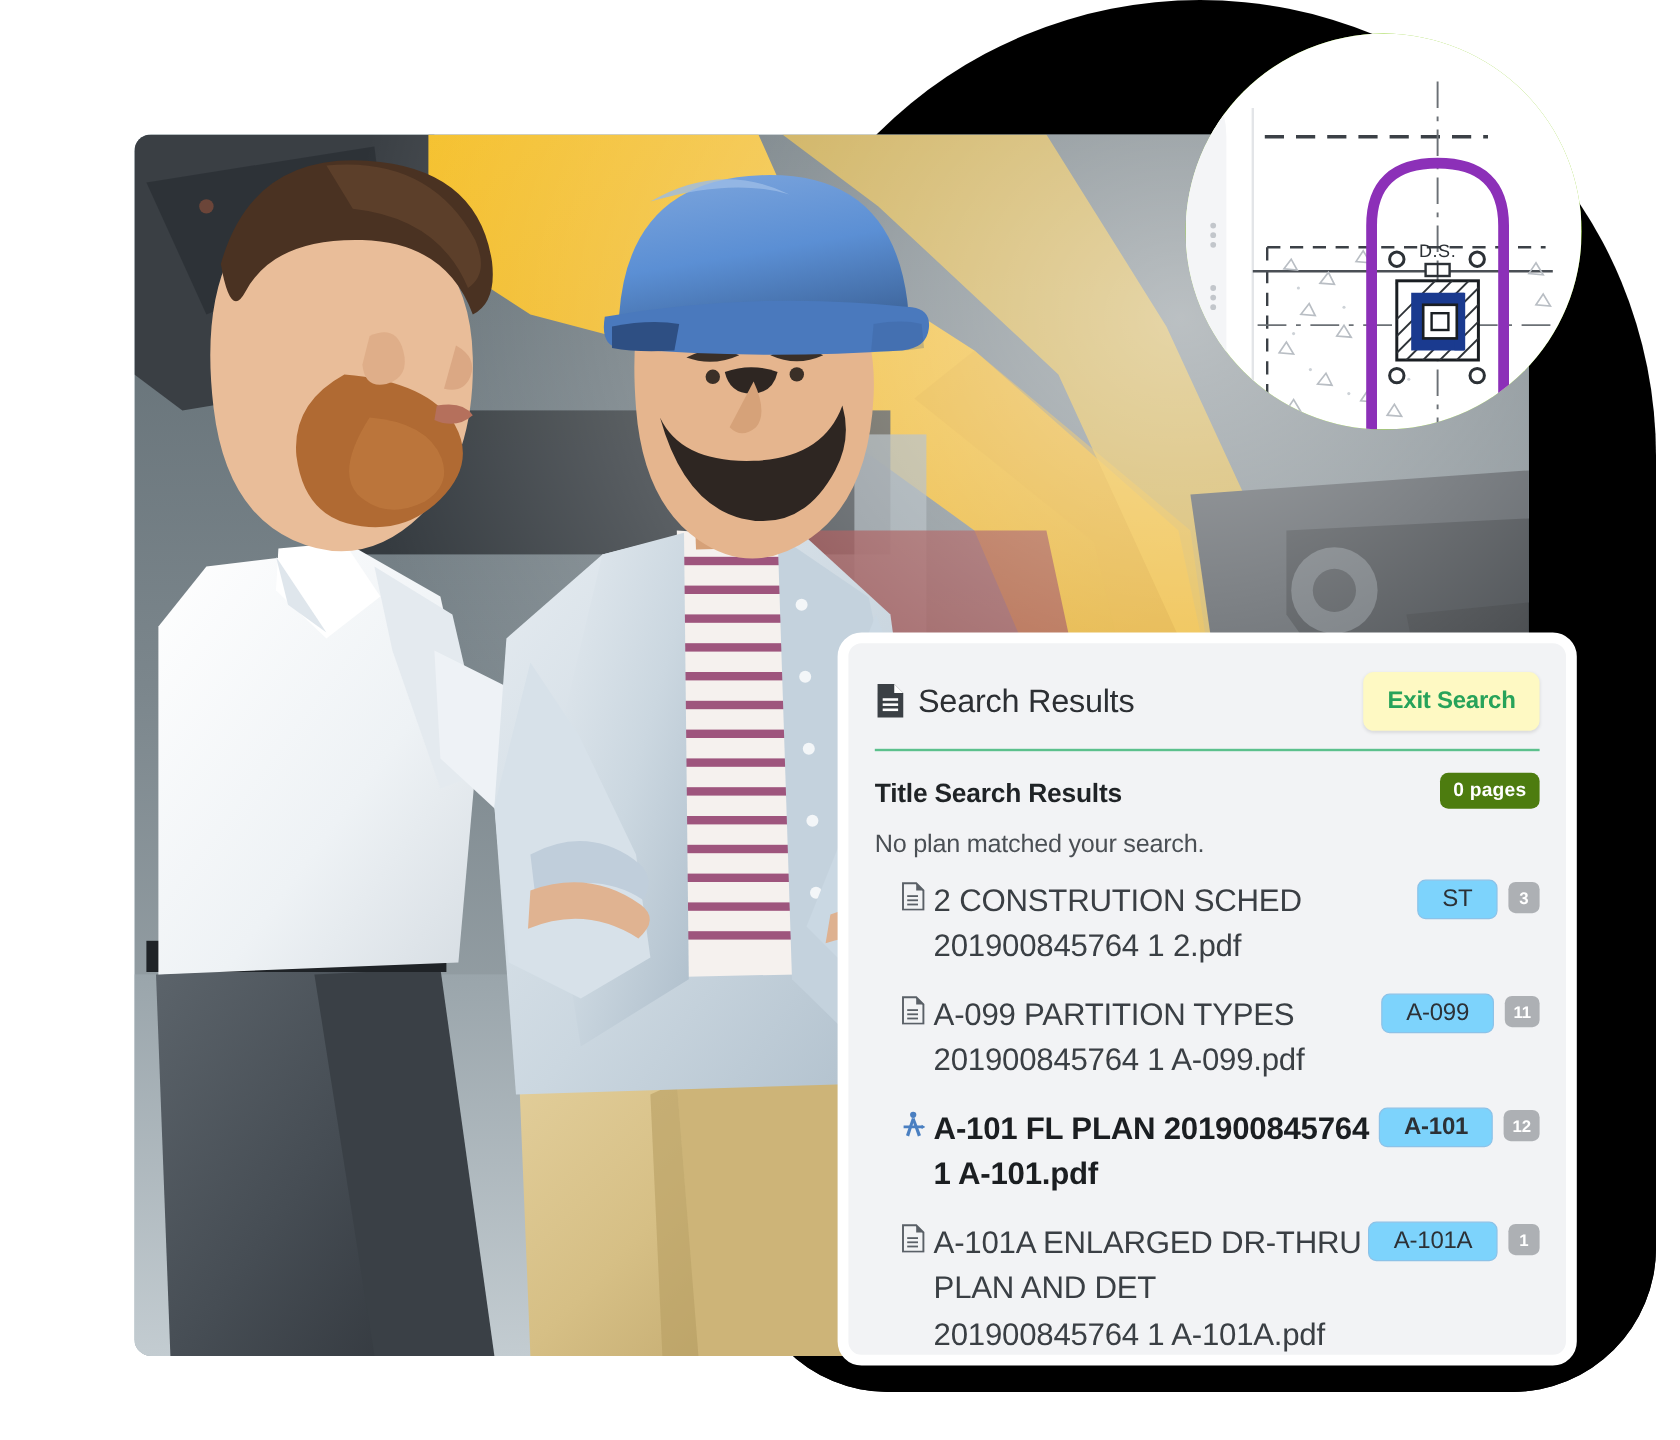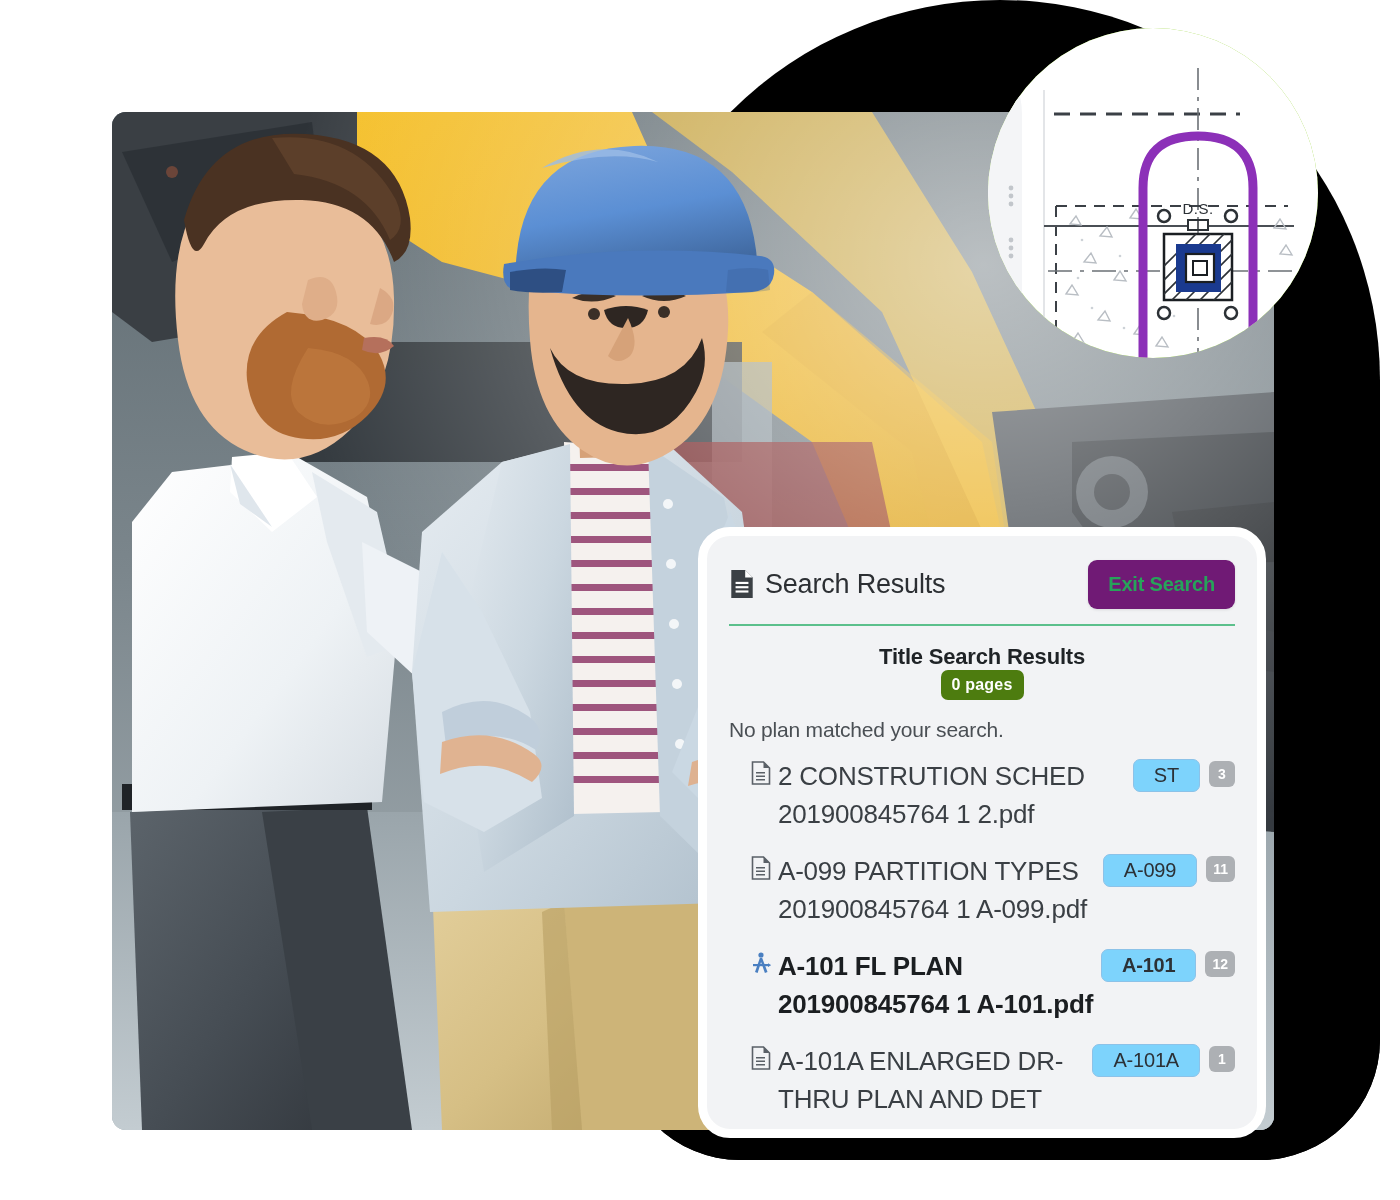--- a/index.html
+++ b/index.html
@@ -63,24 +63,24 @@
     background: #84cc16;
     z-index: 4;
   }
   .bp-svg { position:absolute; inset:0; }
 
   
   .panel {
     position: absolute;
     left: 698px;
     top: 527px;
-    width: 568px;
+    width: 616px;
     height: 611px;
     background: #f2f3f5;
-    border-radius: 32px;
+    border-radius: 20px;
     border: 9px solid #ffffff;
     box-sizing: border-box;
     z-index: 5;
     overflow: hidden;
   }
   .panel-inner {
     position: absolute;
     inset: 0;
     padding: 22px 22px 10px 22px;
     box-sizing: border-box;
@@ -97,21 +97,21 @@
     align-items: center;
     gap: 10px;
     font-size: 27px;
     font-weight: 400;
     color: #2c2f33;
     letter-spacing: -0.2px;
   }
   .doc-icon-lg { width: 26px; height: 30px; display:block; }
 
   .exit-btn {
-    background: #701a75;
+    background: #fef9c3;
     border: none;
     border-radius: 9px;
     color: #27a35a;
     font-size: 20px;
     font-weight: 700;
     font-family: "Liberation Sans", sans-serif;
     padding: 13px 20px;
     cursor: pointer;
     box-shadow: 0 1px 3px rgba(0,0,0,0.10);
     letter-spacing: -0.2px;
@@ -119,24 +119,23 @@
   }
 
   .divider {
     height: 2px;
     background: #5cc08c;
     margin: 14px 0 0 0;
   }
 
   .section-row {
     display: flex;
-    align-items: center;
+    align-items: flex-end;
     justify-content: space-between;
     margin-top: 18px;
-    flex-direction: column;
   }
   .section-title {
     font-size: 22px;
     font-weight: 700;
     color: #1f2326;
     letter-spacing: -0.2px;
   }
   .count-pill {
     background: #4d7c0f;
     color: #ffffff;

